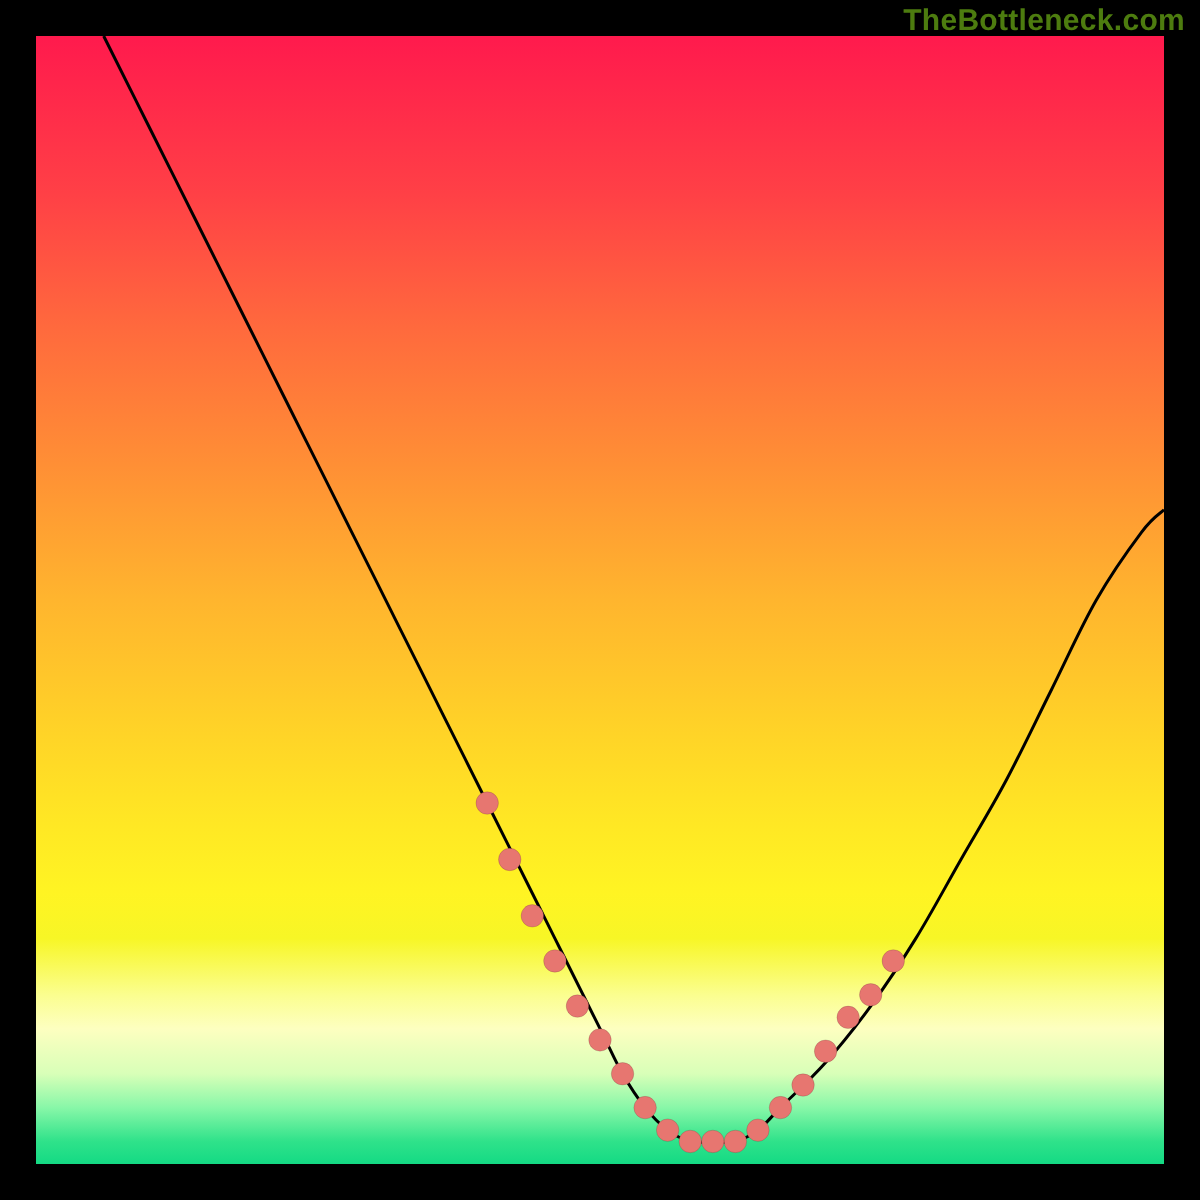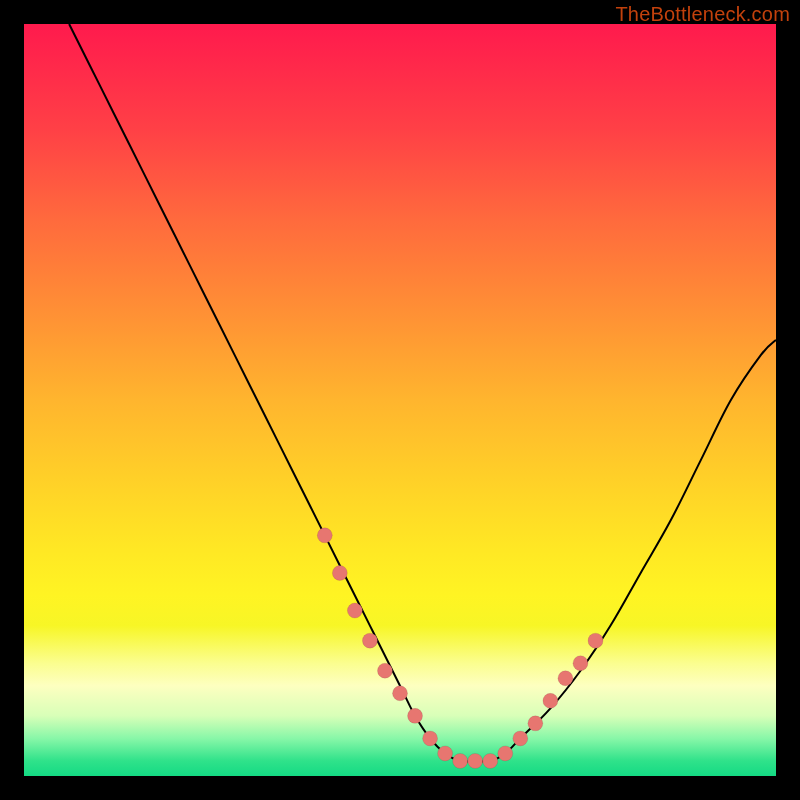--- a/index.html
+++ b/index.html
@@ -32,23 +32,23 @@
       #fdffc0 88%,
       #d8ffb8 92%,
       #88f7a8 95%,
       #2fe28a 98%,
       #14da84 100%);
   }
   .watermark {
     position: absolute;
     top: 3px;
     right: 10px;
-    color: #c2410c;
+    color: #4d7c0f;
     font-size: 20px;
-    font-weight: 400;
+    font-weight: 700;
     letter-spacing: 0.2px;
     user-select: none;
   }
   svg.plot {
     position: absolute;
     left: 24px;
     top: 24px;
     width: 752px;
     height: 752px;
     overflow: visible;

